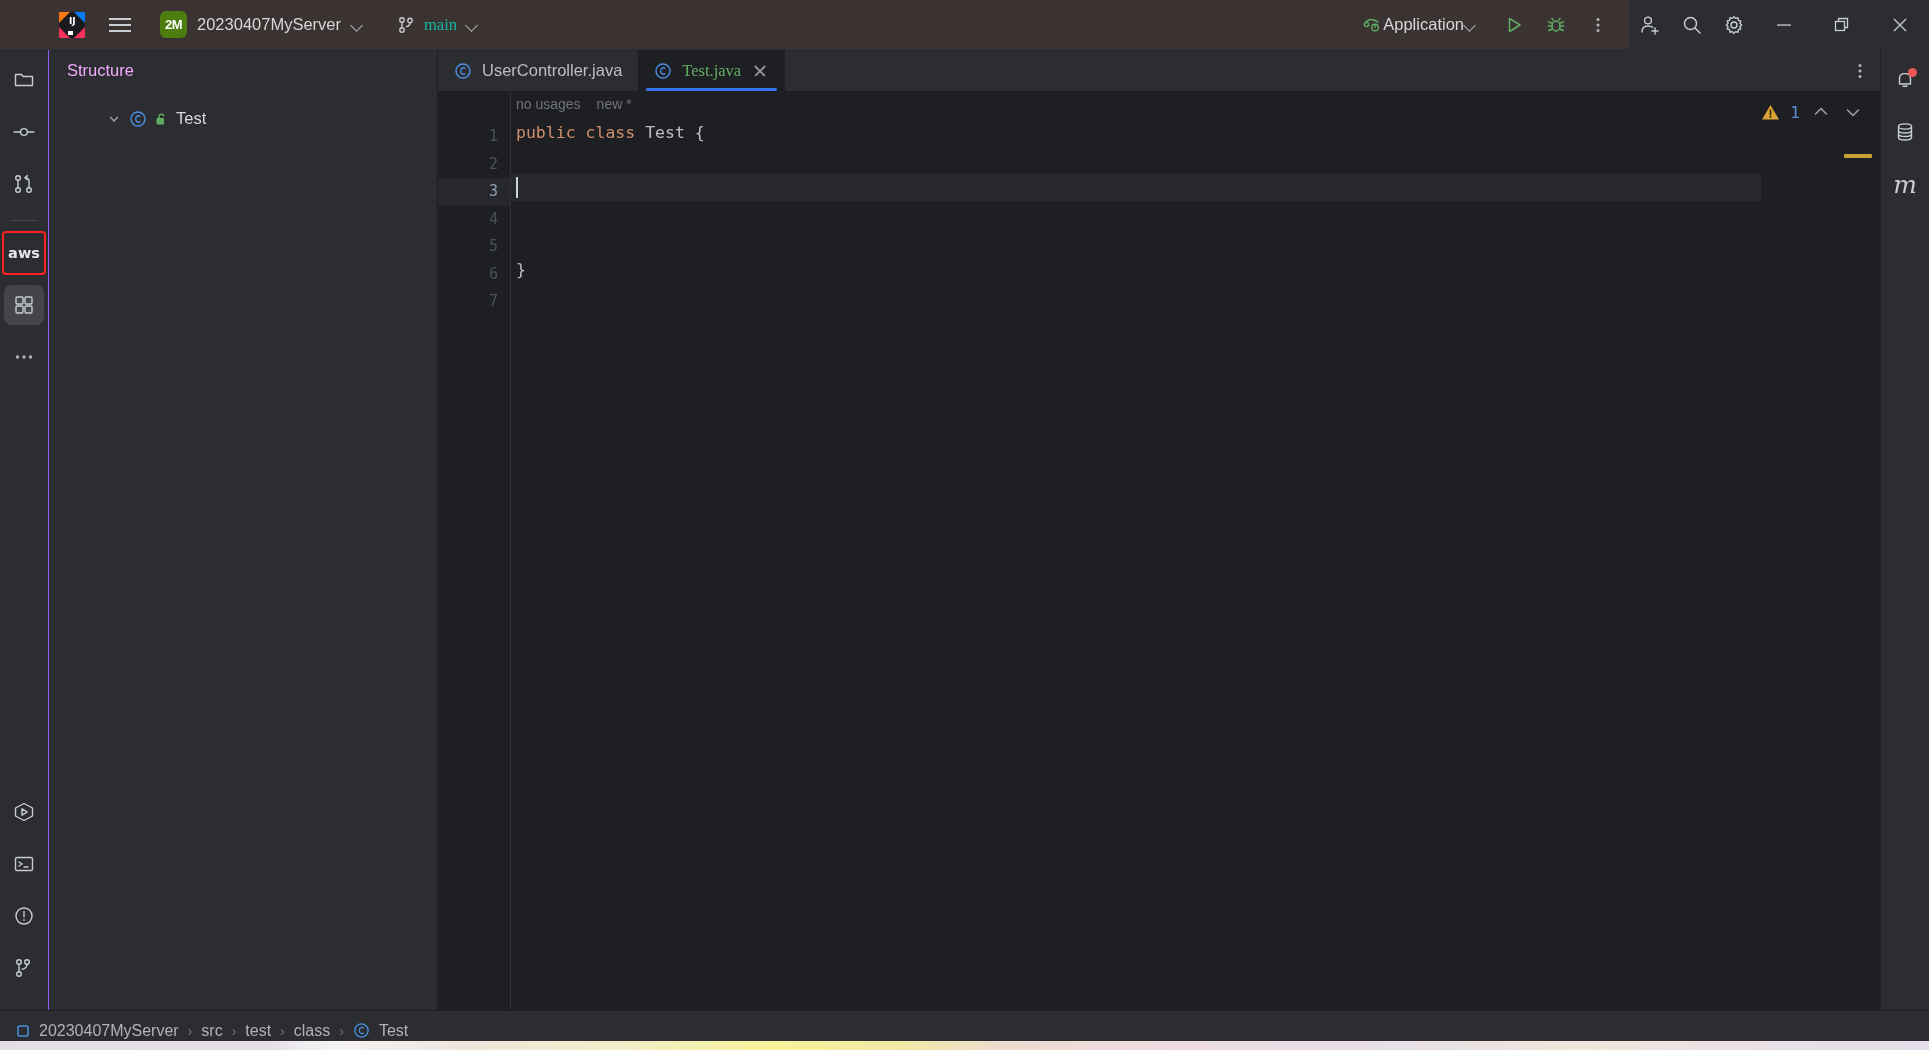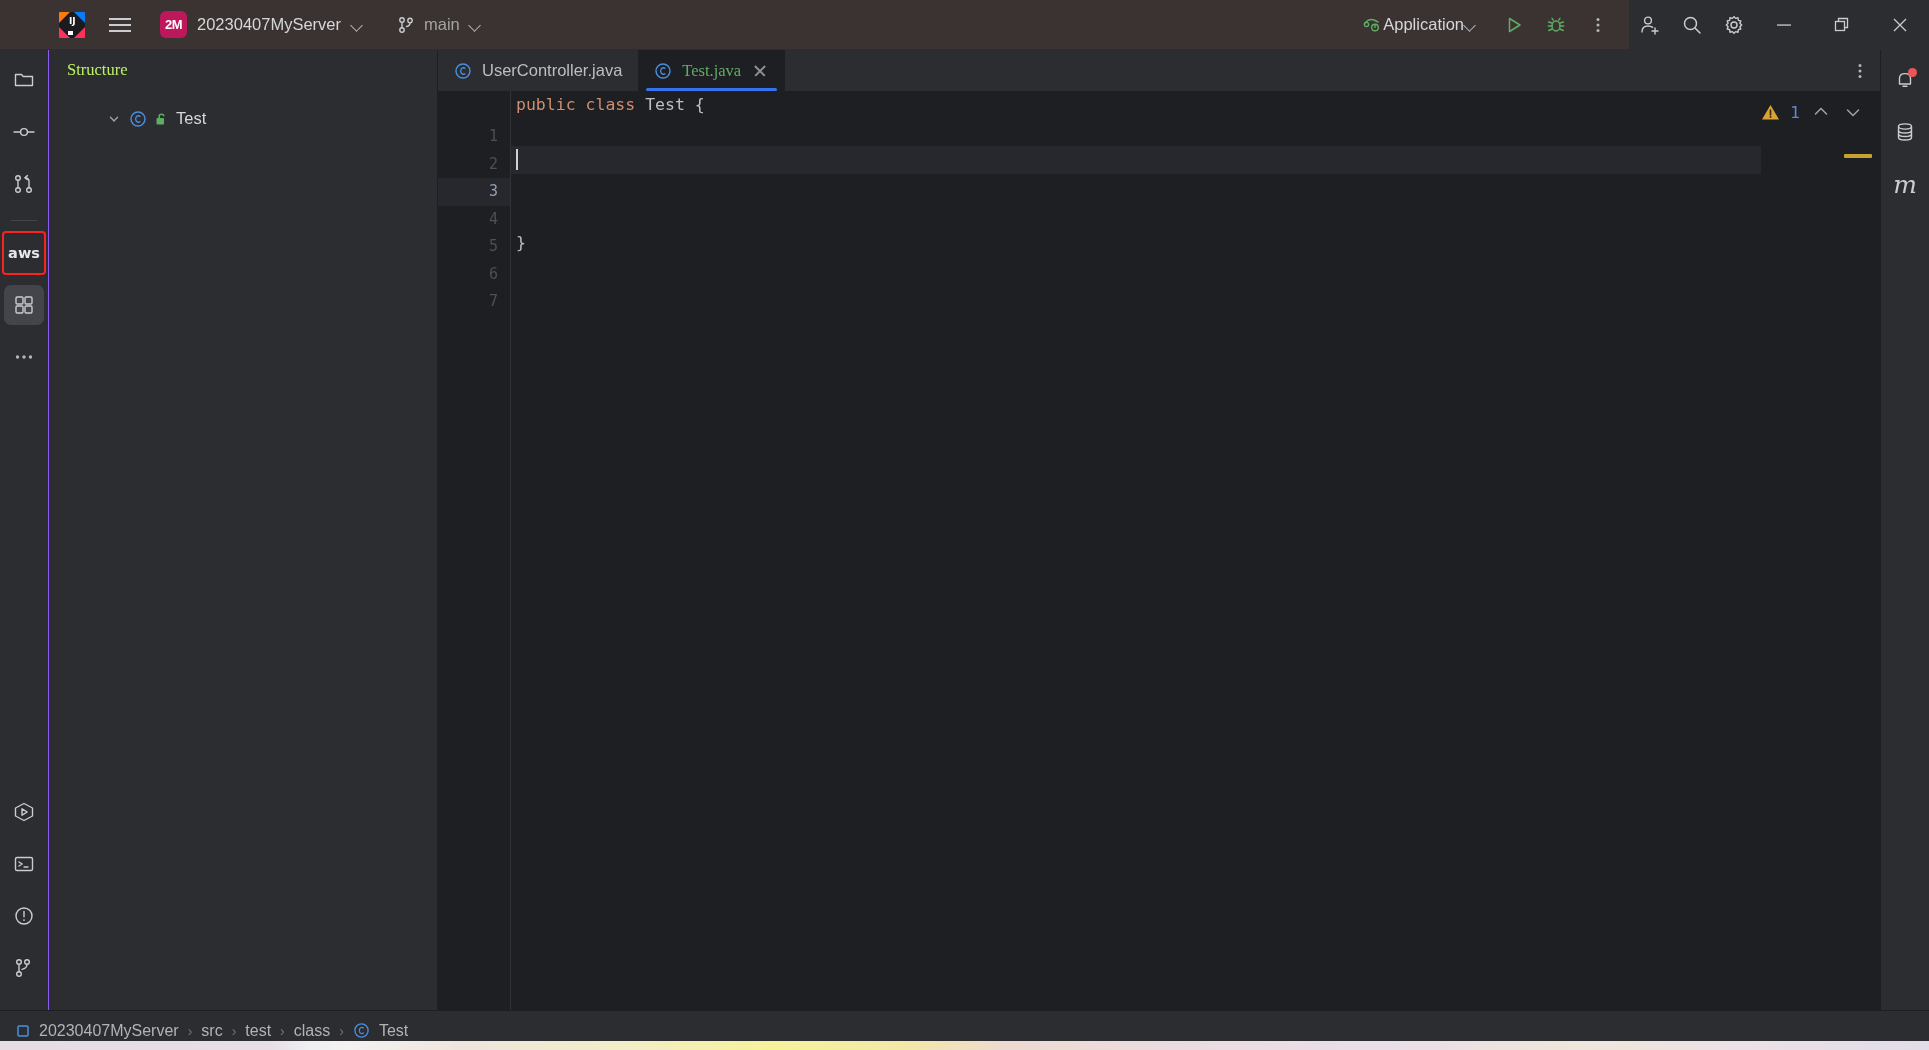--- a/index.html
+++ b/index.html
@@ -31,38 +31,38 @@
     display: flex; flex-direction: column; justify-content: center; align-items: center;
     gap: 4px; margin-right: 12px; cursor: pointer;
   }
   .tb-hamburger i { display: block; width: 22px; height: 2px; background: #c9ccd1; }
   .proj-chip {
     display: flex; align-items: center; gap: 10px;
     padding: 4px 8px; border-radius: 5px; cursor: pointer;
   }
   .proj-badge {
     width: 27px; height: 27px; border-radius: 6px;
-    background: #be185d; color: #fff;
+    background: #4d7c0f; color: #fff;
     font-size: 13px; font-weight: bold;
     display: flex; align-items: center; justify-content: center;
     letter-spacing: -0.5px;
   }
   .proj-name { color: #d6d7da; font-size: 16.5px; }
   .chev { width: 12px; height: 12px; position: relative; flex: 0 0 12px; }
   .chev::after {
     content: ""; position: absolute; left: 1px; top: 2px;
     width: 8px; height: 8px;
     border-right: 1.6px solid #b4b6bb; border-bottom: 1.6px solid #b4b6bb;
     transform: rotate(45deg);
   }
   .branch-chip {
     display: flex; align-items: center; gap: 9px;
     padding: 4px 8px; margin-left: 18px; border-radius: 5px; cursor: pointer;
   }
-  .branch-name { color: #a3a3a3; font-size: 16.5px; }
+  .branch-name { color: #14b8a6; font-size: 16.5px; font-family: Liberation Serif, serif; }
 
   .tb-right {
     margin-left: auto; display: flex; align-items: center; height: 100%;
   }
   .runcfg {
     display: flex; align-items: center; 
     padding: 5px 9px; border-radius: 5px; cursor: pointer; margin-right: 8px;
   }
   .runcfg-label { color: #d6d7da; font-size: 16.5px; }
   .tb-btn {
@@ -100,21 +100,21 @@
   .stripe-bottom { margin-top: auto; padding-bottom: 10px; display: flex; flex-direction: column; align-items: center; }
 
   
   .toolwin {
     width: 389px; flex: 0 0 389px; background: #2b2d30;
     display: flex; flex-direction: column;
     border-right: 1px solid #1e1f22;
   }
   .toolwin-header {
     height: 40px; display: flex; align-items: center; padding: 0 18px;
-    color: #bef264; font-size: 16.5px; font-family: Liberation Serif, serif;
+    color: #f0abfc; font-size: 16.5px;
   }
   .tree { padding-top: 14px; }
   .tree-row {
     display: flex; align-items: center; height: 29px; padding-left: 58px;
     gap: 8px; cursor: pointer; position: relative;
   }
   .tree-arrow { position: absolute; left: 62px; width: 14px; height: 14px; }
   .tree-row .tree-arrow { left: 10px; }
   .tree-label { color: #d6d7da; font-size: 16.5px; }
 
@@ -530,20 +530,24 @@
           <div class="ln">1</div>
           <div class="ln">2</div>
           <div class="ln cur">3</div>
           <div class="ln">4</div>
           <div class="ln">5</div>
           <div class="ln">6</div>
           <div class="ln">7</div>
         </div>
 
         <div class="code">
+          <div class="hint-row">
+            <span class="hint">no usages</span>
+            <span class="hint">new *</span>
+          </div>
 
           <div class="cline"><span class="kw">public class </span><span class="cls">Test </span><span class="br">{</span></div>
           <div class="cline"> </div>
           <div class="cline cur" style="position:relative;">
             <span class="caret" style="top:3px;"></span>
           </div>
           <div class="cline"> </div>
           <div class="cline"> </div>
           <div class="cline"><span class="br">}</span></div>
           <div class="cline"> </div>

